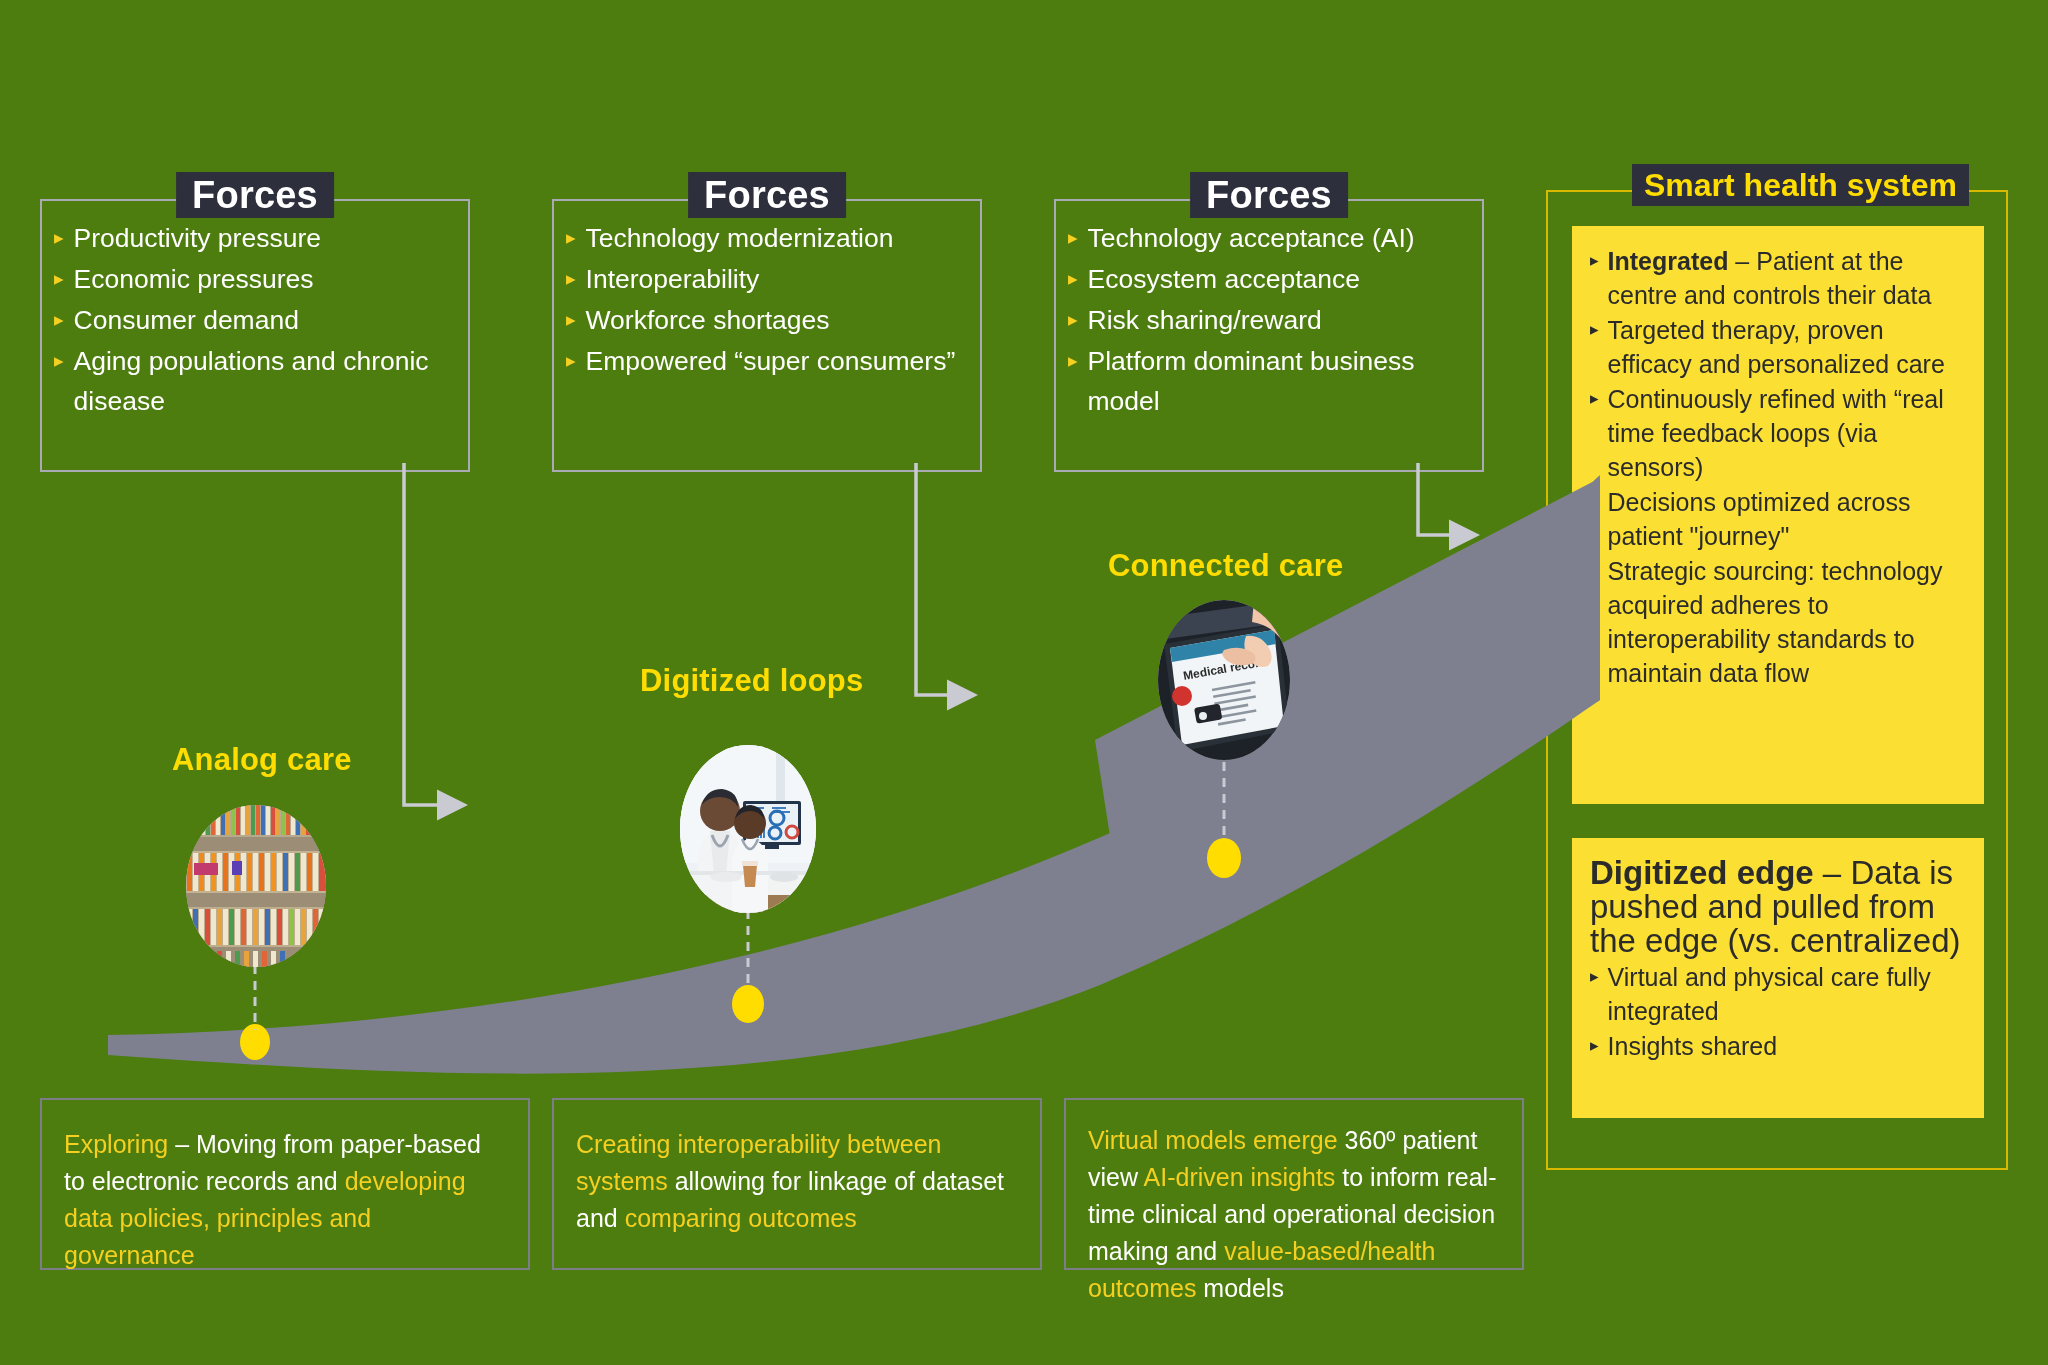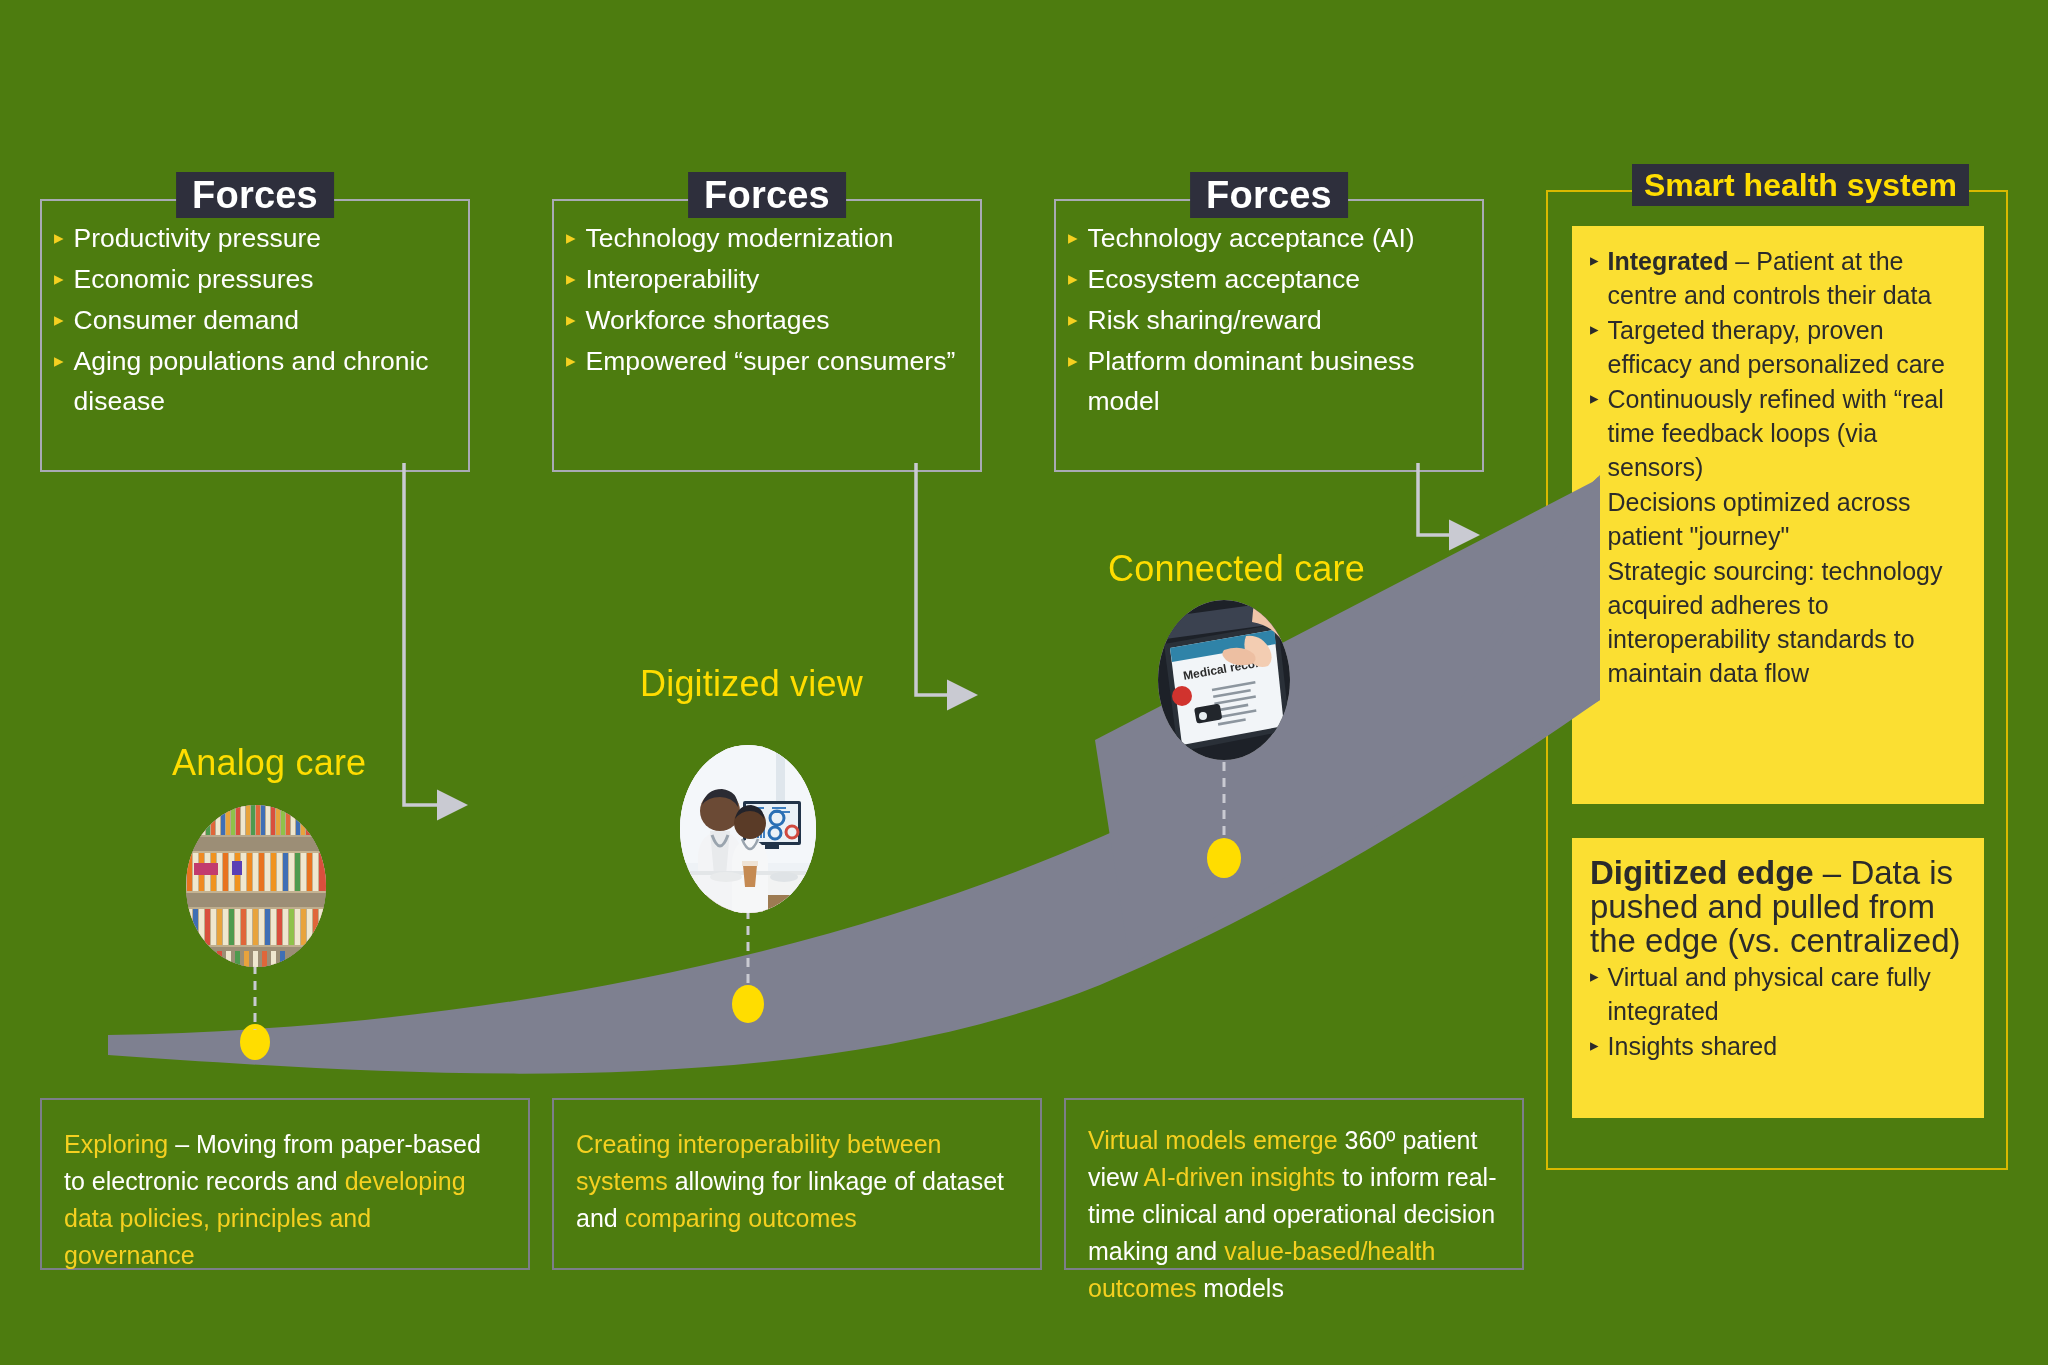--- a/index.html
+++ b/index.html
@@ -78,22 +78,22 @@
     color: #ffffff;
     font-size: 25px;
     line-height: 37px;
   }
   .cap-box .hl { color: #f5d020; }
 
   
   .stage-label {
     position: absolute;
     color: #ffdd00;
-    font-size: 36px;
-    font-weight: 400;
+    font-size: 31px;
+    font-weight: 700;
     white-space: nowrap;
     letter-spacing: .2px;
   }
 
   
   .photo {
     position: absolute;
     border-radius: 50%;
     overflow: hidden;
     background: #cfcfcf;
@@ -259,21 +259,21 @@
         <span class="f-text">Risk sharing/reward</span>
       </div>
       <div class="f-item">
         <span class="f-bullet">▸</span>
         <span class="f-text">Platform dominant business model</span>
       </div>
     </div>
   </div>
 
   <div class="stage-label nosel" style="left:172px; top:742px;">Analog care</div>
-  <div class="stage-label nosel" style="left:640px; top:663px;">Digitized view</div>
+  <div class="stage-label nosel" style="left:640px; top:663px;">Digitized loops</div>
   <div class="stage-label nosel" style="left:1108px; top:548px;">Connected care</div>
 
   <div class="photo" style="left:186px; top:805px; width:140px; height:162px; z-index:3;">
     <div class="inner">
       <div class="shelf-bg"></div>
       <svg viewBox="0 0 140 162" style="position:absolute;inset:0;width:100%;height:100%">
         <rect x="0" y="0" width="140" height="162" fill="#9c8e76"></rect>
         <g>
           <rect x="-5" y="0" width="150" height="32" fill="#b7a98d"></rect>
           <rect x="-5" y="46" width="150" height="42" fill="#c4b392"></rect>

